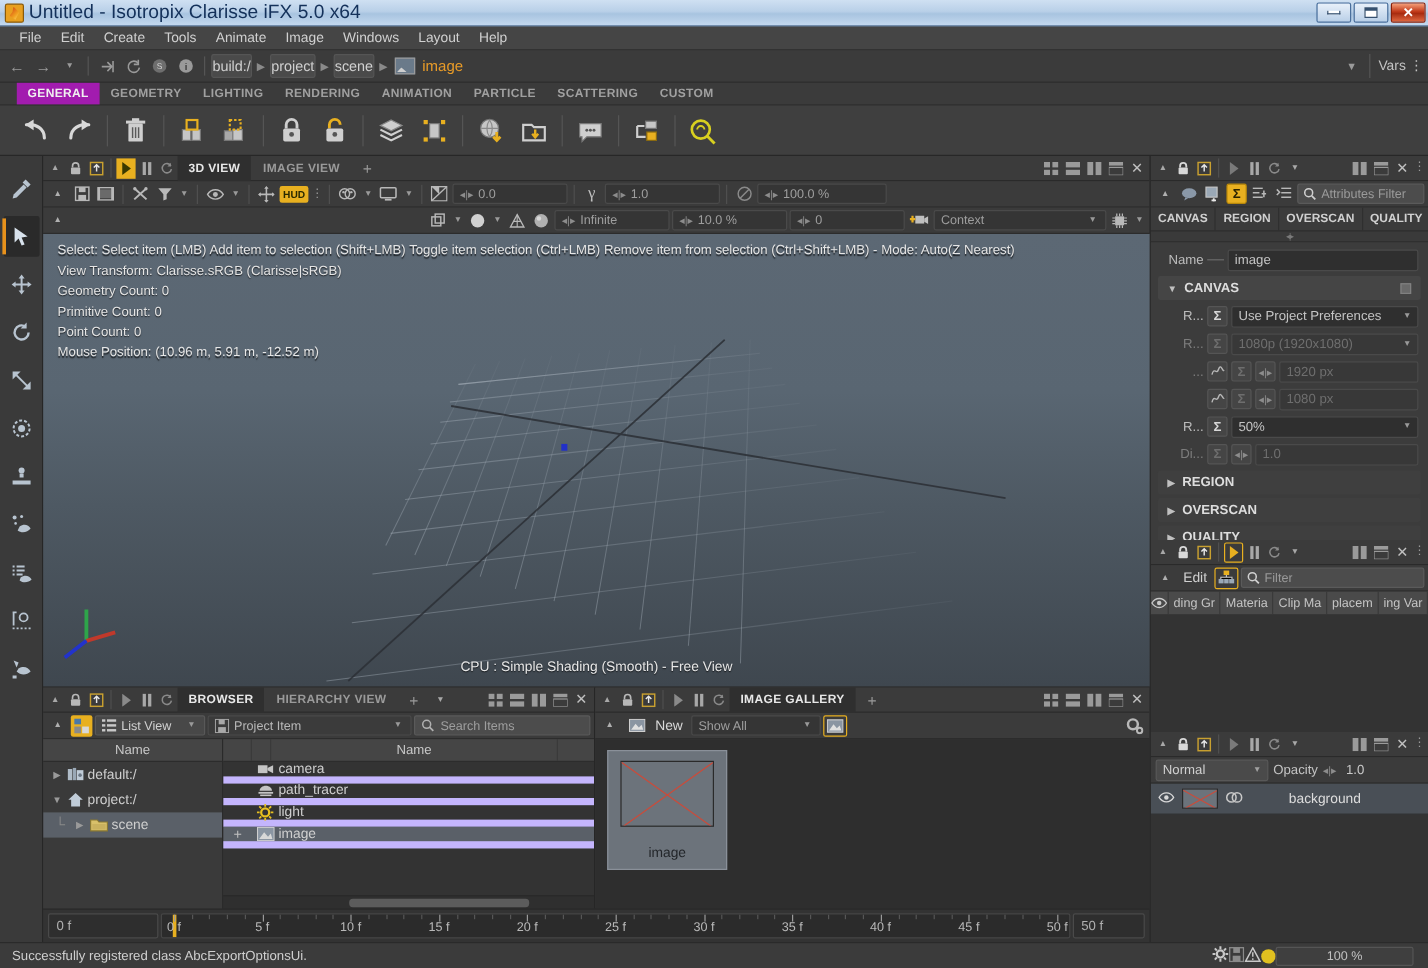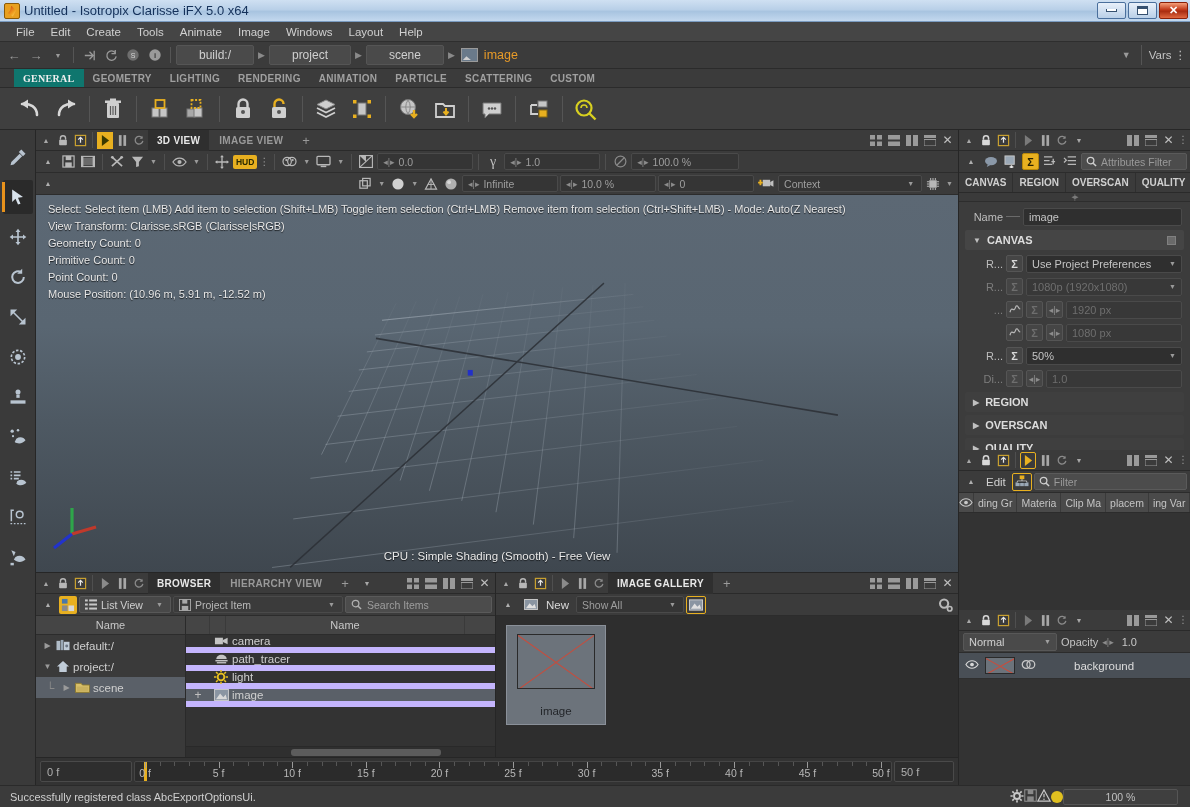--- a/index.html
+++ b/index.html
@@ -23,21 +23,21 @@
   .tb-icon{
     width:16px;height:16px;margin:0 4px 0 4px;flex:0 0 16px;
     background:#e8a020; border:1px solid #8a5a08; border-radius:2px;
     position:relative;
   }
   .tb-icon:after{
     content:""; position:absolute; left:3px; top:2px; width:8px; height:11px;
     background:linear-gradient(135deg,#d03a10 0%,#f0a020 60%,#ffe070 100%);
     clip-path:polygon(40% 0,100% 45%,60% 100%,0 70%,30% 40%);
   }
-  .tb-title{ font-size:13px; color:#14315a; font-weight:normal; white-space:nowrap; }
+  .tb-title{ font-size:16px; color:#14315a; font-weight:normal; white-space:nowrap; }
   .tb-btns{ position:absolute; right:2px; top:2px; display:flex; gap:2px; }
   .tb-btn{
     width:29px;height:17px;border:1px solid #4a6f9c;border-radius:2px;
     background:linear-gradient(to bottom,#e8f0fa,#b9cfe7);
     display:flex;align-items:center;justify-content:center;
   }
   .tb-btn.close{ background:linear-gradient(to bottom,#f5a07a,#c03818 45%,#a82c10 55%,#e06840);
      border-color:#8a2008; color:#fff; font-size:11px; font-weight:bold; }
   .tb-btn i{ display:block; }
   .tb-min i{ width:11px;height:3px;border:1px solid #35506f;border-top:none;background:#fff; }
@@ -54,21 +54,21 @@
   .pathbar{
     height:27px;flex:0 0 27px;background:#3b3b3b;display:flex;align-items:center;
     padding:0 4px; gap:2px; border-bottom:1px solid #2b2b2b;
   }
   .pb-btn{
     width:20px;height:20px;display:flex;align-items:center;justify-content:center;
     color:#9a9a9a;font-size:13px;border-radius:2px;
   }
   .pb-sep{ width:1px;height:16px;background:#555; margin:0 3px; }
   .pb-crumb{
-    height:20px;display:flex;align-items:center;padding:0 22px;background:#4a4a4a;
+    height:20px;display:flex;align-items:center;padding:0 0;background:#4a4a4a;
     border:1px solid #555;border-radius:2px;color:#d0d0d0;font-size:12px;
   }
   .pb-arrow{ color:#8a8a8a;font-size:9px;padding:0 2px; }
   .pb-imgicon{
     width:17px;height:14px;border:1px solid #9a9a9a;background:#6a7a8a;margin:0 4px 0 2px;
     position:relative;flex:0 0 17px;
   }
   .pb-imgicon:after{content:"";position:absolute;left:1px;bottom:1px;width:8px;height:5px;
     background:#cfcfcf;clip-path:polygon(0 100%,45% 25%,100% 100%);}
   .pb-cur{ color:#e89b28;font-size:12.5px; }
@@ -80,21 +80,21 @@
 
   
   .shelftabs{
     height:19px;flex:0 0 19px;background:#3b3b3b;display:flex;align-items:stretch;
     padding-left:14px;border-bottom:1px solid #2b2b2b;
   }
   .stab{
     display:flex;align-items:center;padding:0 9px;font-size:10px;font-weight:bold;
     letter-spacing:.3px;color:#a0a0a0;
   }
-  .stab.active{ background:#0f766e;color:#f0f0f0;font-family:Liberation Serif, serif; }
+  .stab.active{ background:#a21caf;color:#f0f0f0; }
 
   
   .shelf{
     height:42px;flex:0 0 42px;background:#3f3f3f;display:flex;align-items:center;
     padding-left:12px;gap:0;border-bottom:1px solid #272727;
   }
   .sb{ width:36px;height:34px;display:flex;align-items:center;justify-content:center; border-radius:2px;}
   .sb svg{ display:block; }
   .sdiv{ width:1px;height:26px;background:#555;margin:0 5px; }
 

